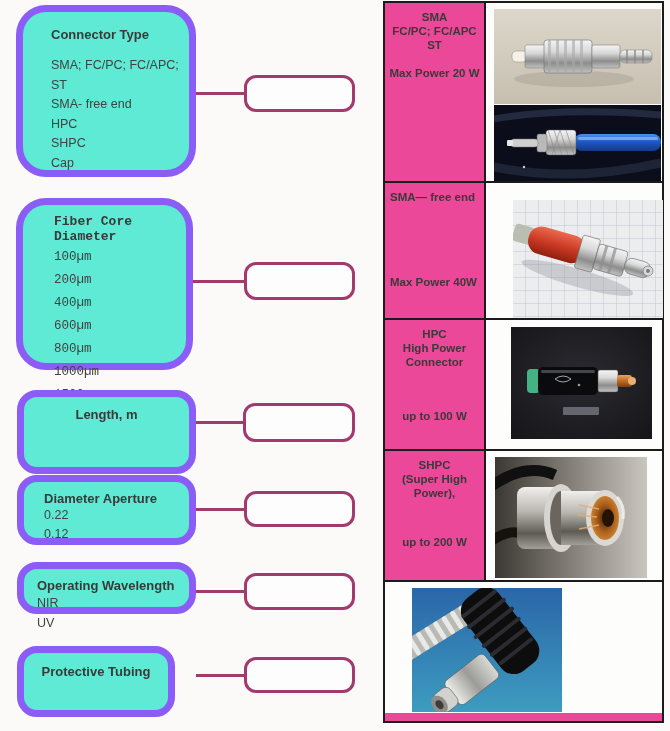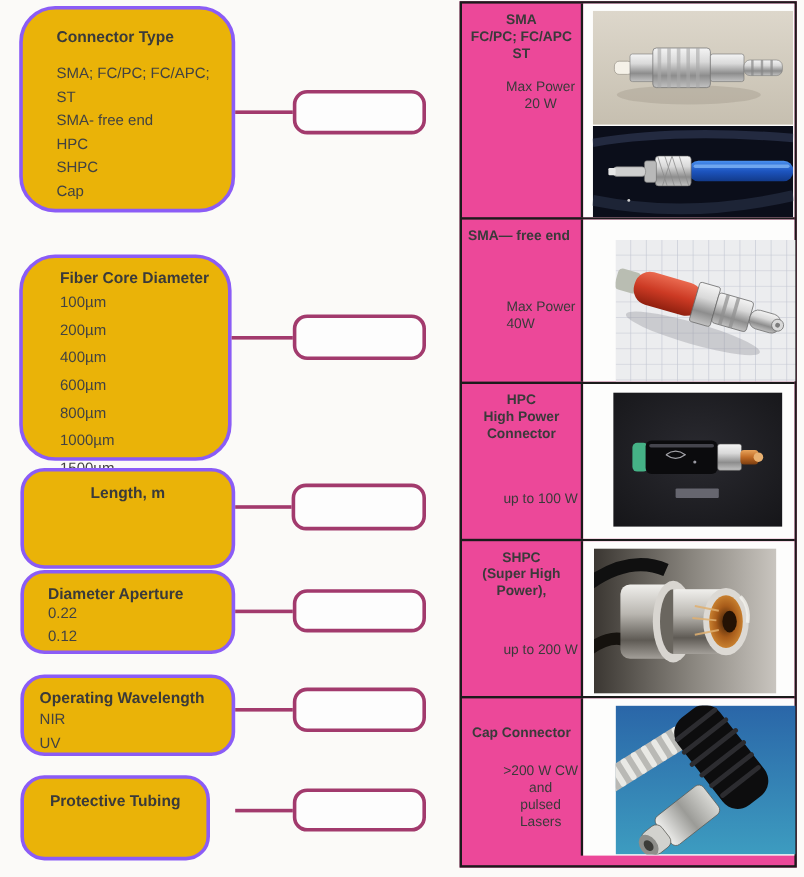--- a/index.html
+++ b/index.html
@@ -5,40 +5,40 @@
   * { margin:0; padding:0; box-sizing:border-box; }
   html,body { background:#ffffff; }
   body { font-family:"Liberation Sans","DejaVu Sans",sans-serif; }
   .canvas {
     position:relative; width:670px; height:731px;
     background:#fbfaf8; overflow:hidden;
   }
 
   
   .big-box {
-    position:absolute; background:#eab308;
-    border:3px solid #8b5cf6;
+    position:absolute; background:#5eead4;
+    border:7px solid #8b5cf6;
     color:#3e3e3e;
   }
   .big-box .box-title { font-weight:bold; font-size:13px; color:#3a3a3a; }
   .big-box .box-item  { font-size:12.5px; color:#424242; }
   .t-center { text-align:center; }
 
   .bb0 { left:16px;  top:5px;   width:180px; height:172px; border-radius:30px; padding:15px 8px 0 28px; }
   .bb0 .box-items { margin-top:14px; }
   .bb0 .box-item { line-height:19.5px; }
 
-  .bb1 { left:16px;  top:212px; width:177px; height:172px; border-radius:30px; padding:9px 8px 0 31px; }
+  .bb1 { left:16px;  top:198px; width:177px; height:172px; border-radius:30px; padding:9px 8px 0 31px;font-family:Liberation Mono, monospace; }
   .bb1 .box-items { margin-top:2px; }
   .bb1 .box-item { line-height:23px; }
 
   .bb2 { left:17px;  top:390px; width:179px; height:84px;  border-radius:20px; padding:10px 8px 0 8px; }
   .bb3 { left:17px;  top:475px; width:179px; height:70px;  border-radius:20px; padding:9px 8px 0 20px; }
   .bb3 .box-item { line-height:19px; }
-  .bb4 { left:17px;  top:562px; width:179px; height:68px;  border-radius:20px; padding:9px 8px 0 13px; }
+  .bb4 { left:17px;  top:562px; width:179px; height:52px;  border-radius:20px; padding:9px 8px 0 13px; }
   .bb4 .box-item { line-height:20px; }
   .bb5 { left:17px;  top:646px; width:158px; height:71px;  border-radius:20px; padding:11px 8px 0 8px; }
 
   
   .answer-box {
     position:absolute; background:#fdfdfd;
     border:3px solid #a23a6d; border-radius:12px;
   }
   .conn-line { position:absolute; height:2.5px; background:#a23a6d; }
 
@@ -55,22 +55,22 @@
     width:101px; border-right:2px solid #1b1b1b; padding-top:7px;
     font-size:11.5px; font-weight:bold; color:#3a3a3a; line-height:14px;
     text-align:center;
   }
   .cell-text.align-left { text-align:left; padding-left:5px; }
   .cell-img { position:relative; flex:1; background:#fdfdfc; }
   .photo { position:absolute; display:block; }
 
   .hdr { font-weight:bold; }
   .sub { font-weight:bold; }
-  .pwr { font-weight:normal;padding-left:32px; }
-  .gap14 { margin-top:14px; } .gap45 { margin-top:45px; }
+  .pwr { font-weight:bold; }
+  .gap14 { margin-top:14px; } .gap45 { margin-top:71px; }
   .gap40 { margin-top:40px; } .gap35 { margin-top:35px; }
   .gap15 { margin-top:15px; } .gap18 { margin-top:18px; }
 </style>
 </head>
 <body>
 
 <div class="canvas">
 
   <div class="big-box bb0">
     <div class="box-title">Connector Type</div>
@@ -307,25 +307,20 @@
           <ellipse cx="110" cy="61" rx="19" ry="28" fill="#dcd9d4"></ellipse>
           <ellipse cx="110" cy="61" rx="14" ry="22" fill="url(#cop4)"></ellipse>
           <path d="M84,48 L104,52 M82,58 L102,60 M84,72 L104,68" stroke="#e0b070" stroke-width="1.6" opacity="0.85"></path>
           <ellipse cx="113" cy="61" rx="6" ry="9" fill="#241204"></ellipse>
           <path d="M122,40 q8,8 6,22" stroke="#f4f2ee" stroke-width="3" fill="none" opacity="0.8"></path>
         </svg>
       </div>
     </div>
 
     <div class="spec-row r4">
-      <div class="cell-text">
-        <div class="hdr gap15">Cap Connector</div>
-        <div class="pwr gap18">&gt;200 W CW and</div>
-        <div class="pwr">pulsed Lasers</div>
-      </div>
       <div class="cell-img">
 
         <svg class="photo" style="left:27px;top:6px;" width="150" height="124" viewBox="0 0 150 124">
           <defs>
             <linearGradient id="bg5" x1="0" y1="0" x2="0" y2="1">
               <stop offset="0" stop-color="#2a66a8"></stop>
                 <stop offset="1" stop-color="#3d9cc0"></stop>
             </linearGradient>
             <linearGradient id="sil5" x1="0" y1="0" x2="1" y2="0">
               <stop offset="0" stop-color="#efefed"></stop>

